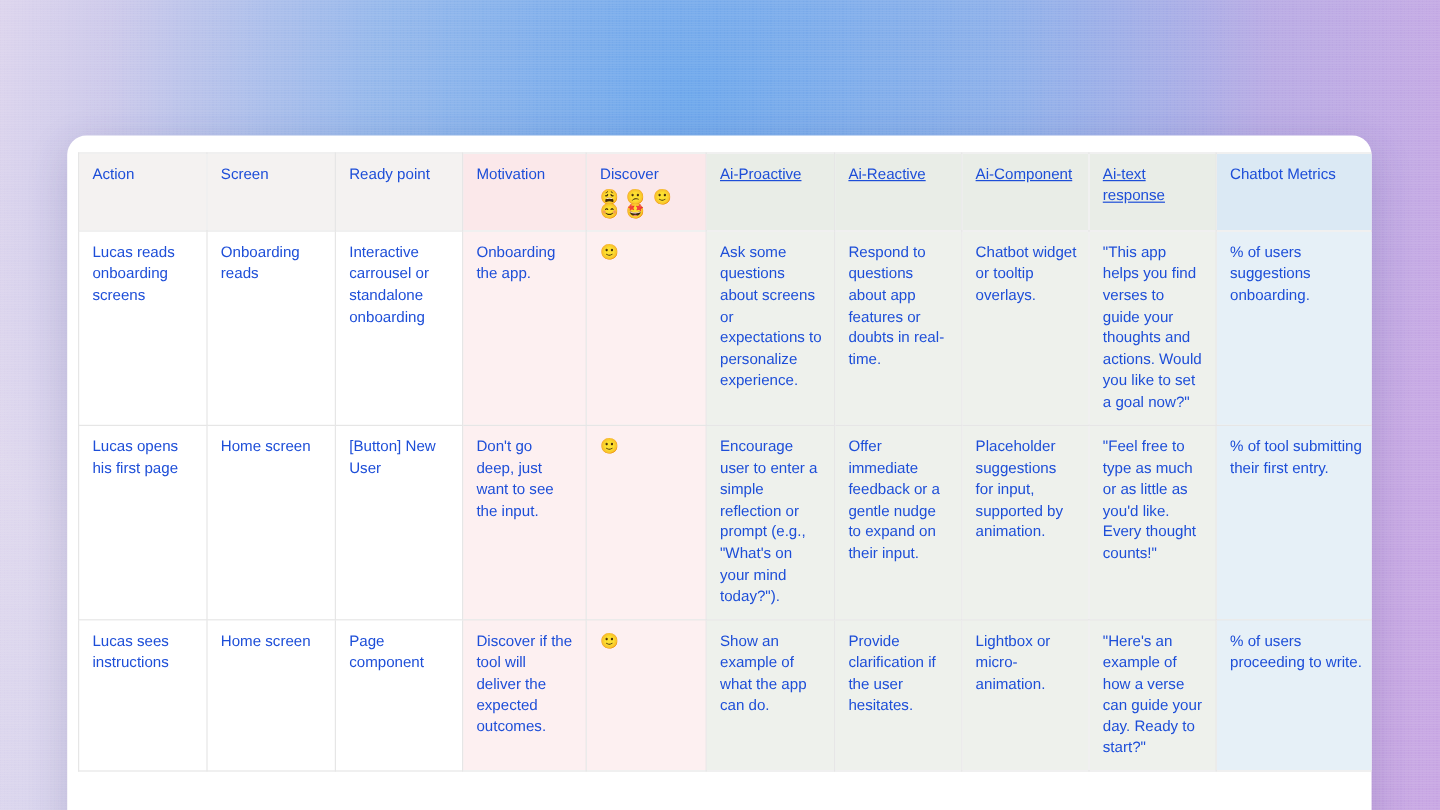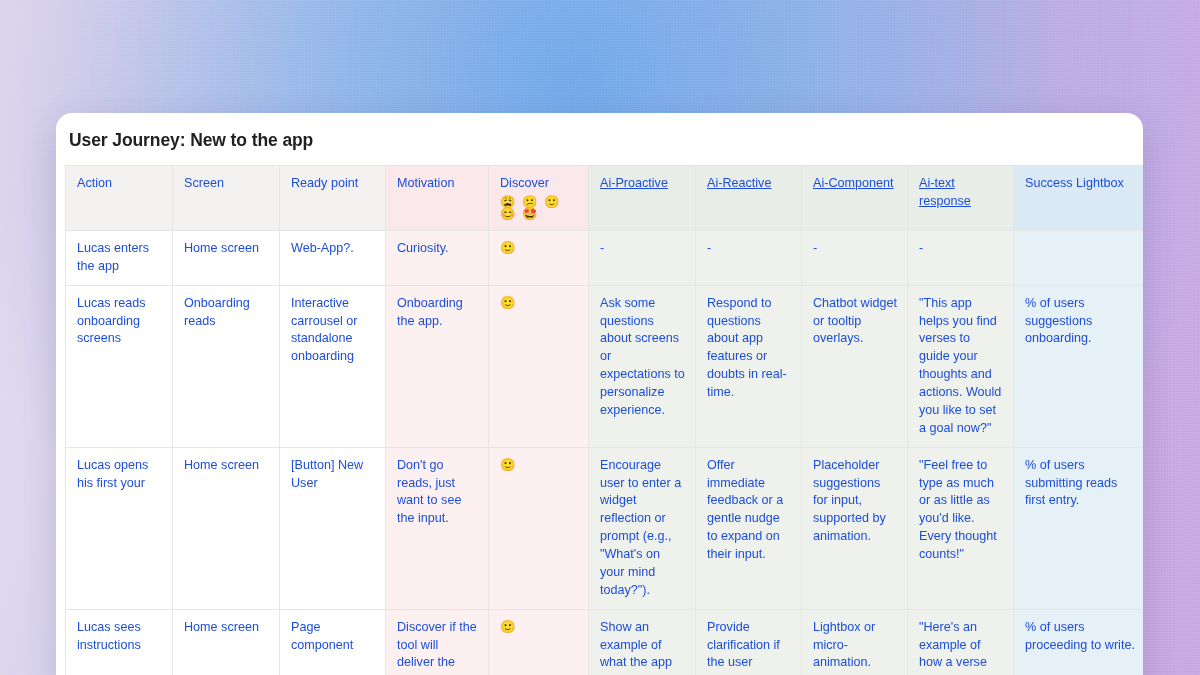--- a/index.html
+++ b/index.html
@@ -112,21 +112,20 @@
   .row-h-150 td { height: 150px; }
   .row-h-105 td { height: 105px; }
 </style>
 </head>
 <body>
 
 <div id="noise-overlay"></div>
 
 <div id="card">
 
-  <div id="card-title">User Journey: New to the app</div>
 
   <table id="journey-table">
     <colgroup>
       <col class="col-action">
       <col class="col-screen">
       <col class="col-entry">
       <col class="col-motivation">
       <col class="col-emotion">
       <col class="col-proactive">
       <col class="col-reactive">
@@ -142,62 +141,50 @@
         <th class="tint-plain-h"><span>Ready point</span></th>
         <th class="tint-pink-h"><span>Motivation</span></th>
         <th class="tint-pink-h">
           <span>Discover</span>
           <span class="emoji-scale">😩 😕 🙂 😊 🤩</span>
         </th>
         <th class="tint-green-h"><span>Ai-Proactive</span></th>
         <th class="tint-green-h"><span>Ai-Reactive</span></th>
         <th class="tint-green-h"><span>Ai-Component</span></th>
         <th class="tint-green-h"><span>Ai-text response</span></th>
-        <th class="tint-blue-h"><span>Success Lightbox</span></th>
+        <th class="tint-blue-h"><span>Chatbot Metrics</span></th>
       </tr>
     </thead>
 
     <tbody>
-      <tr class="row-h-50">
-        <td class="tint-plain">Lucas enters the app</td>
-        <td class="tint-plain">Home screen</td>
-        <td class="tint-plain">Web-App?.</td>
-        <td class="tint-pink">Curiosity.</td>
-        <td class="tint-pink emoji-cell">🙂</td>
-        <td class="tint-green">-</td>
-        <td class="tint-green">-</td>
-        <td class="tint-green">-</td>
-        <td class="tint-green">-</td>
-        <td class="tint-blue"></td>
-      </tr>
 
       <tr class="row-h-138">
         <td class="tint-plain">Lucas reads onboarding screens</td>
         <td class="tint-plain">Onboarding reads</td>
         <td class="tint-plain">Interactive carrousel or standalone onboarding</td>
         <td class="tint-pink">Onboarding the app.</td>
         <td class="tint-pink emoji-cell">🙂</td>
         <td class="tint-green">Ask some questions about screens or expectations to personalize experience.</td>
         <td class="tint-green">Respond to questions about app features or doubts in real-time.</td>
         <td class="tint-green">Chatbot widget or tooltip overlays.</td>
         <td class="tint-green">"This app helps you find verses to guide your thoughts and actions. Would you like to set a goal now?"</td>
         <td class="tint-blue">% of users suggestions onboarding.</td>
       </tr>
 
       <tr class="row-h-150">
-        <td class="tint-plain">Lucas opens his first your</td>
+        <td class="tint-plain">Lucas opens his first page</td>
         <td class="tint-plain">Home screen</td>
         <td class="tint-plain">[Button] New User</td>
-        <td class="tint-pink">Don't go reads, just want to see the input.</td>
+        <td class="tint-pink">Don't go deep, just want to see the input.</td>
         <td class="tint-pink emoji-cell">🙂</td>
-        <td class="tint-green">Encourage user to enter a widget reflection or prompt (e.g., "What's on your mind today?").</td>
+        <td class="tint-green">Encourage user to enter a simple reflection or prompt (e.g., "What's on your mind today?").</td>
         <td class="tint-green">Offer immediate feedback or a gentle nudge to expand on their input.</td>
         <td class="tint-green">Placeholder suggestions for input, supported by animation.</td>
         <td class="tint-green">"Feel free to type as much or as little as you'd like. Every thought counts!"</td>
-        <td class="tint-blue">% of users submitting reads first entry.</td>
+        <td class="tint-blue">% of tool submitting their first entry.</td>
       </tr>
 
       <tr class="row-h-105">
         <td class="tint-plain">Lucas sees instructions</td>
         <td class="tint-plain">Home screen</td>
         <td class="tint-plain">Page component</td>
         <td class="tint-pink">Discover if the tool will deliver the expected outcomes.</td>
         <td class="tint-pink emoji-cell">🙂</td>
         <td class="tint-green">Show an example of what the app can do.</td>
         <td class="tint-green">Provide clarification if the user hesitates.</td>

